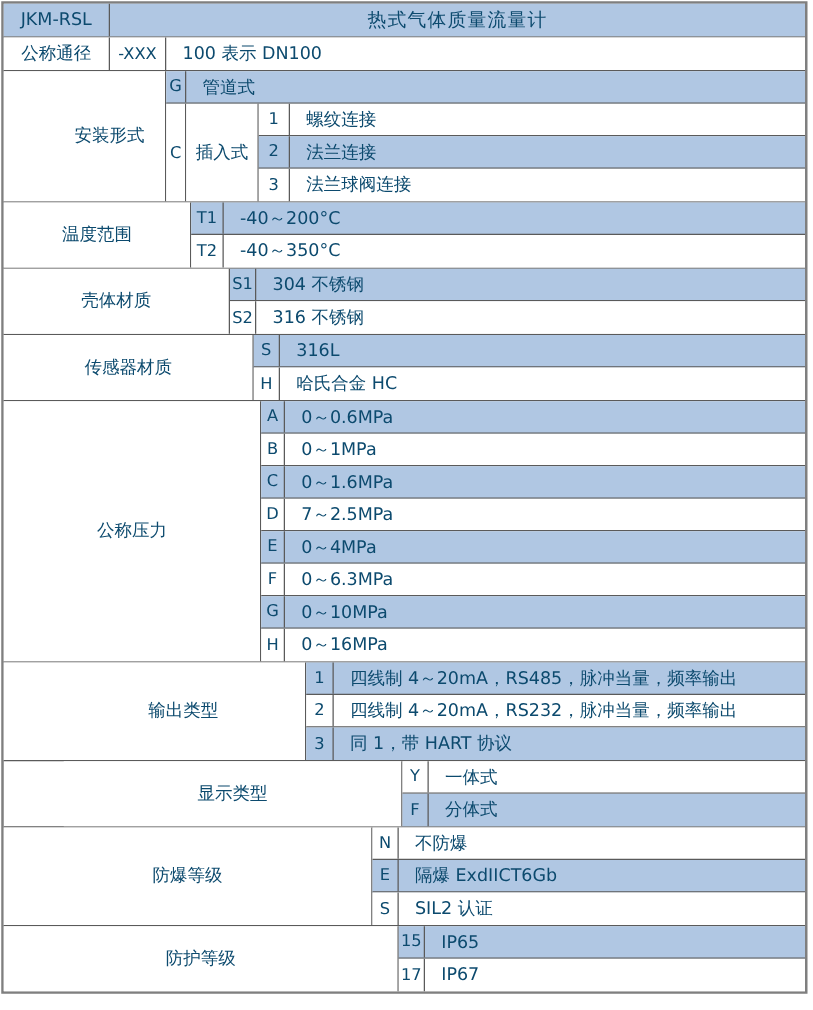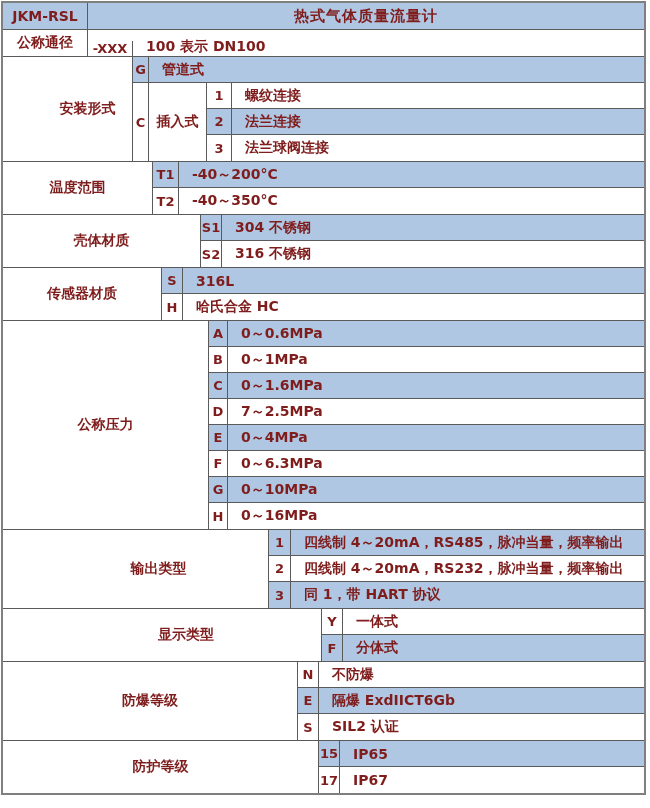--- a/index.html
+++ b/index.html
@@ -1,23 +1,23 @@
 <!DOCTYPE html>
 <html style="--blue: #b0c7e3; --inner: #5a5a5a; --outer: #7f7f7f;"><head>
 <meta charset="utf-8">
 <style>
   html,body{margin:0;padding:0;background:#fff;}
   body{width:650px;height:808px;font-family:"DejaVu Sans","Liberation Sans",sans-serif;}
   .table{
     width:641px;
     margin:1px 0 0 1px;
     border:2px solid var(--outer,#7f7f7f);
-    font-weight:bold;
+    font-weight:normal;
     font-size:14px;
-    color:#7f1d1d;
+    color:#0c4a6e;
     background:#fff;
   }
   .sec{display:flex;border-bottom:1px solid var(--inner,#5a5a5a);}
   .sec:last-child{border-bottom:none;}
   .lbl{
     display:flex;align-items:center;justify-content:center;
     border-right:1px solid var(--inner,#5a5a5a);
     background:#fff;box-sizing:border-box;flex:0 0 auto;text-align:center;
   }
   .opts{flex:1;display:flex;flex-direction:column;min-width:0;}
@@ -32,24 +32,24 @@
     box-sizing:border-box;flex:0 0 auto;font-size:13px;
   }
   .content{flex:1;display:flex;align-items:center;padding-left:13px;min-width:0;white-space:nowrap;overflow:hidden;}
   .center{justify-content:center;padding-left:0;}
   .blue{background:var(--blue,#b0c7e3);}
   .white{background:#fff;}
   
   .lw-h{width:85px;}
   .lw-install{width:130px;padding-left:40px;}
   .lw-temp{width:150px;text-align:right;}
-  .lw-shell{width:198px;}
-  .lw-sensor{width:159px;}
+  .lw-shell{width:181px;}
+  .lw-sensor{width:200px;}
   .lw-press{width:206px;text-align:center;}
-  .lw-out{width:266px;padding-left:46px;}
+  .lw-out{width:242px;padding-left:46px;}
   .lw-disp{width:271px;margin-left:48px;}
   .lw-ex{width:295px;}
   .lw-ip{width:316px;}
   
   .cw-xxx{width:45px;}
   .cw-g{width:16px;}
   .cw-ins{width:58px;font-size:14px;}
   .cw-sub{width:25px;}
   .cw-temp{width:26px;}
   .cw-21{width:21px;}
@@ -67,21 +67,21 @@
     <div class="opts">
       <div class="row blue" style="border-bottom:none;">
         <div class="content center title-cell">热式气体质量流量计</div>
       </div>
     </div>
   </div>
 
   <div class="sec">
     <div class="lbl lw-h white">公称通径</div>
     <div class="opts">
-      <div class="row white" style="border-bottom:none;align-items:flex-end;">
+      <div class="row white" style="border-bottom:none;">
         <div class="code cw-xxx">-XXX</div>
         <div class="content">100 表示 DN100</div>
       </div>
     </div>
   </div>
 
   <div class="sec">
     <div class="lbl lw-install white">安装形式</div>
     <div class="opts">
       <div class="row blue">

